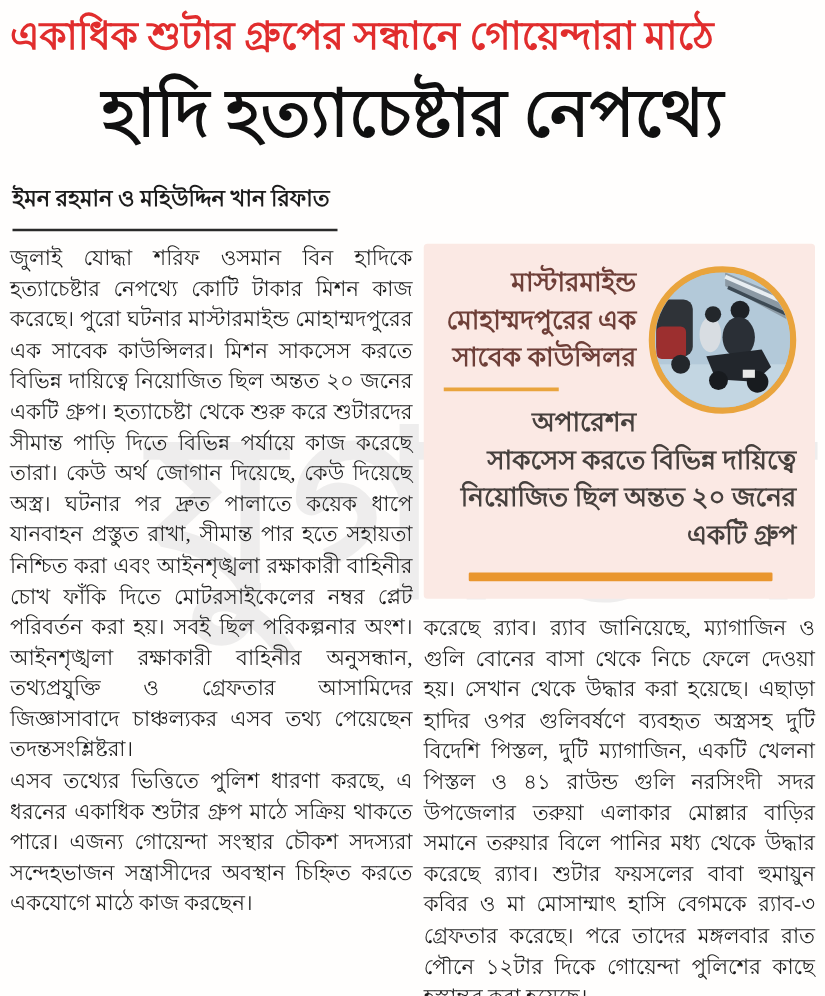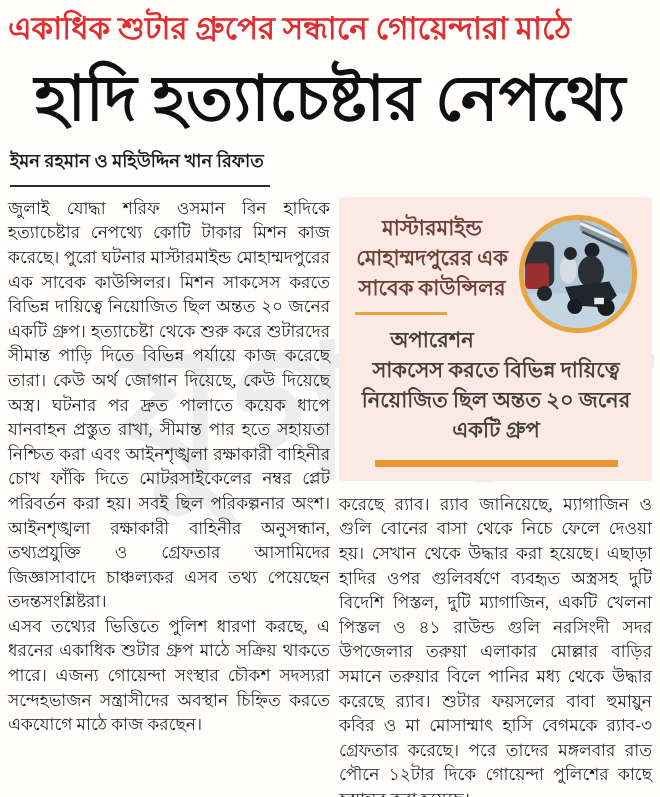--- a/index.html
+++ b/index.html
@@ -16,37 +16,37 @@
     font-size:185px; font-weight:bold; color:#8f8f8f; opacity:0.14;
     letter-spacing:6px; pointer-events:none; white-space:nowrap;
   }
 
   header { position:relative; z-index:1; }
   .kicker {
     text-align:left; color:#e12d2d; font-weight:bold;
     font-size:31px; line-height:1.35; padding-top:2px;
   }
   .headline { text-align:center; color:#101010; font-weight:bold; padding:6px 0 4px 0; }
-  .headline .hl { display:block; font-size:63px; line-height:1.38; }
+  .headline .hl { display:block; font-size:53px; line-height:1.38; }
 
-  .byline-row { margin:0 0 10px 2px; }
+  .byline-row { margin:12px 0 10px 2px; }
   .byline {
     display:inline-block; font-size:18px; font-weight:bold; color:#1c1c1c;
     border-bottom:2px solid #2a2a2a; padding:0 6px 7px 0;
   }
 
   .columns { display:flex; gap:9px; position:relative; z-index:1; }
   .col { text-align:justify; font-size:17px; line-height:24.6px; color:#1f1f1f; }
   .col p { margin:0; }
   .col-left  { width:322px; flex:0 0 322px; }
   .col-right { width:313px; flex:0 0 313px; }
 
   .infobox {
     background:#fbe9e4; border-radius:3px; padding:16px 15px 12px 16px;
-    margin-bottom:12px; overflow:hidden; text-align:center;
+    margin-bottom:12px; overflow:hidden; text-align:right;
   }
   .photo-ring {
     float:right; width:118px; height:118px; border-radius:50%;
     border:5px solid #e9a43d; overflow:hidden; margin:2px 0 8px 10px;
     background:#b3c9d9;
   }
   .photo-ring svg { display:block; width:100%; height:100%; }
   .infobox .cap1 {
     font-size:21px; line-height:30px; font-weight:bold; color:#6e3f38;
   }

